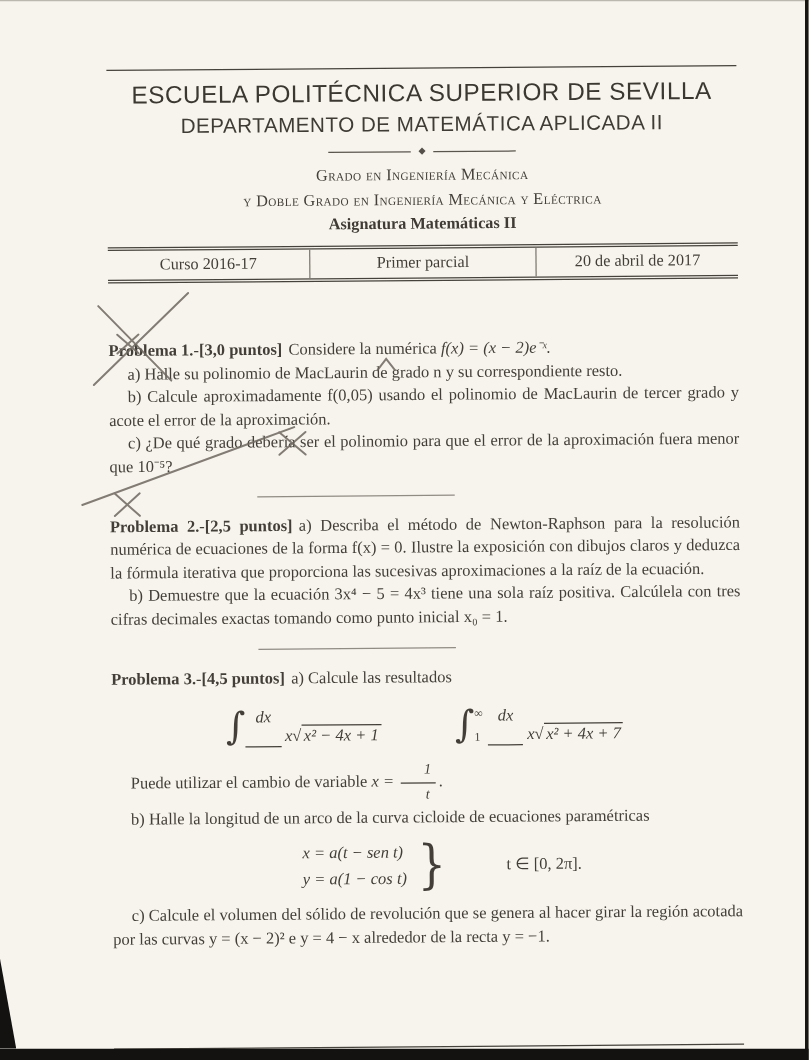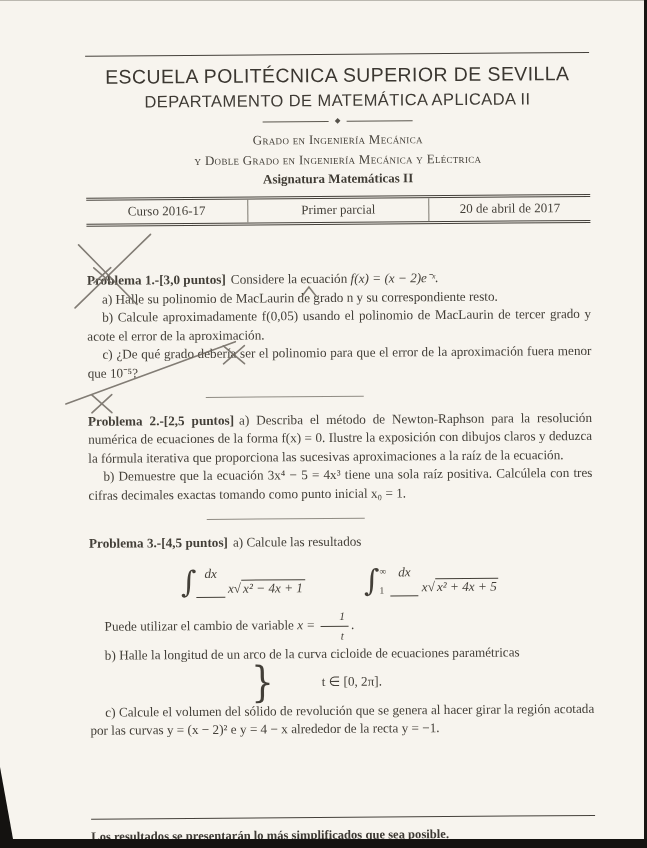--- a/index.html
+++ b/index.html
@@ -113,21 +113,21 @@
 
     <div class="info-table">
       <div class="cell c1">Curso 2016-17</div>
       <div class="cell c2">Primer parcial</div>
       <div class="cell c3">20 de abril de 2017</div>
     </div>
 
     <div class="doc">
 
       <div class="block-p1">
-        <p class="prob"><b class="plabel">Problema 1.-[3,0 puntos]</b><span>Considere la ecuación</span> <i>f(x) = (x − 2)e⁻ˣ.</i></p>
+        <p class="prob"><b class="plabel">Problema 1.-[3,0 puntos]</b><span>Considere la numérica</span> <i>f(x) = (x − 2)e⁻ˣ.</i></p>
         <p class="item">a) Halle su polinomio de MacLaurin de grado n y su correspondiente resto.</p>
         <p class="item">b) Calcule aproximadamente f(0,05) usando el polinomio de MacLaurin de tercer grado y acote el error de la aproximación.</p>
         <p class="item">c) ¿De qué grado debería ser el polinomio para que el error de la aproximación fuera menor que 10⁻⁵?</p>
       </div>
 
       <hr class="sep">
 
       <div>
         <p class="prob"><b class="plabel">Problema 2.-[2,5 puntos]</b><span>a) Describa el método de Newton-Raphson para la resolución numérica de ecuaciones de la forma f(x) = 0. Ilustre la exposición con dibujos claros y deduzca la fórmula iterativa que proporciona las sucesivas aproximaciones a la raíz de la ecuación.</span></p>
         <p class="item">b) Demuestre que la ecuación 3x⁴ − 5 = 4x³ tiene una sola raíz positiva. Calcúlela con tres cifras decimales exactas tomando como punto inicial x₀ = 1.</p>
@@ -148,33 +148,37 @@
           </span>
 
           <span class="intgrl">
             <span class="isign">∫</span>
             <span class="ilim">
               <span>∞</span>
               <span>1</span>
             </span>
             <span class="frac">
               <span class="fnum">dx</span>
-              <span class="fden"><i>x</i><span class="sq">√</span><span class="rad">x² + 4x + 5</span></span>
+              <span class="fden"><i>x</i><span class="sq">√</span><span class="rad">x² + 4x + 7</span></span>
             </span>
           </span>
         </div>
 
         <p class="hint"><span>Puede utilizar el cambio de variable</span> <i>x =</i><span class="inline-frac">
               <span class="fnum" style="border-bottom:1px solid #433f38;">1</span>
               <span class="fden">t</span>
             </span><span>.</span></p>
 
         <p class="item">b) Halle la longitud de un arco de la curva cicloide de ecuaciones paramétricas</p>
 
         <div class="system">
+          <span class="eqs">
+            <span>x = a(t − sen t)</span>
+            <span>y = a(1 − cos t)</span>
+          </span>
           <span class="brace">}</span>
           <span class="domain">t ∈ [0, 2π].</span>
         </div>
 
         <p class="item">c) Calcule el volumen del sólido de revolución que se genera al hacer girar la región acotada por las curvas y = (x − 2)² e y = 4 − x alrededor de la recta y = −1.</p>
       </div>
 
       <hr class="frule">
       <ul class="notes">
         <li>

